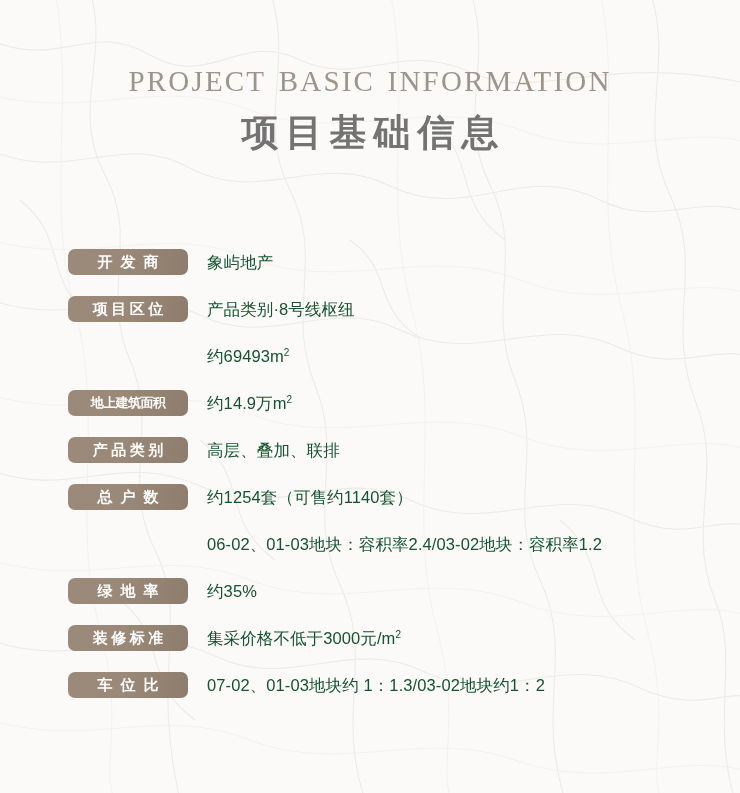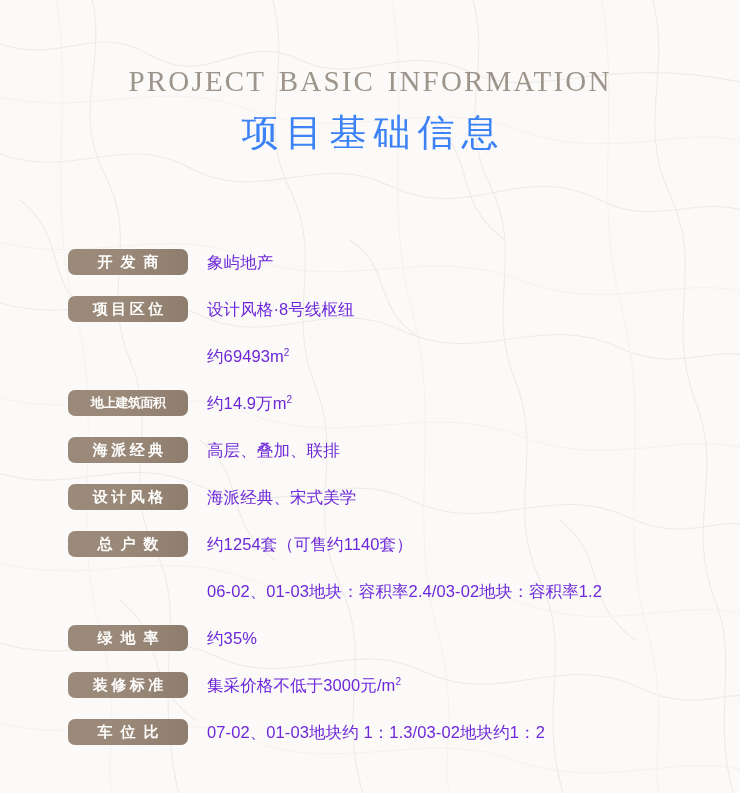--- a/index.html
+++ b/index.html
@@ -57,22 +57,22 @@
     font-weight: 400;
     white-space: nowrap;
   }
   .title-cn {
     margin-top: 8px;
     font-family: "Liberation Serif", "DejaVu Serif", serif;
     font-size: 37px;
     line-height: 46px;
     letter-spacing: 7px;
     text-indent: 7px;
-    color: #3b82f6;
-    font-weight: 400;
+    color: #737373;
+    font-weight: 700;
     white-space: nowrap;
   }
 
   
   .info-list {
     position: absolute;
     top: 249px;
     left: 0;
     width: 740px;
   }
@@ -111,21 +111,21 @@
   .badge.len-6 .badge-label { font-size: 13px; letter-spacing: -0.6px; }
 
   .value {
     position: absolute;
     left: 207px;
     top: 0;
     height: 26px;
     line-height: 26px;
     font-family: "Liberation Sans", sans-serif;
     font-size: 16.5px;
-    color: #6d28d9;
+    color: #14532d;
     white-space: nowrap;
     letter-spacing: 0.1px;
   }
   .value sup {
     font-size: 10px;
     vertical-align: super;
     line-height: 0;
   }
 </style>
 </head>
@@ -183,42 +183,36 @@
         <div class="info-row">
           <div class="badge len-3">
             <span class="badge-label">开发商</span>
           </div>
           <div class="value"><span>象屿地产</span></div>
         </div>
         <div class="info-row">
           <div class="badge len-4">
             <span class="badge-label">项目区位</span>
           </div>
-          <div class="value"><span>设计风格·8号线枢纽</span></div>
+          <div class="value"><span>产品类别·8号线枢纽</span></div>
         </div>
         <div class="info-row">
           <div class="value"><span>约69493m</span><sup>2</sup></div>
         </div>
         <div class="info-row">
           <div class="badge len-6">
             <span class="badge-label">地上建筑面积</span>
           </div>
           <div class="value"><span>约14.9万m</span><sup>2</sup></div>
         </div>
         <div class="info-row">
           <div class="badge len-4">
-            <span class="badge-label">海派经典</span>
+            <span class="badge-label">产品类别</span>
           </div>
           <div class="value"><span>高层、叠加、联排</span></div>
-        </div>
-        <div class="info-row">
-          <div class="badge len-4">
-            <span class="badge-label">设计风格</span>
-          </div>
-          <div class="value"><span>海派经典、宋式美学</span></div>
         </div>
         <div class="info-row">
           <div class="badge len-3">
             <span class="badge-label">总户数</span>
           </div>
           <div class="value"><span>约1254套（可售约1140套）</span></div>
         </div>
         <div class="info-row">
           <div class="value"><span>06-02、01-03地块：容积率2.4/03-02地块：容积率1.2</span></div>
         </div>

